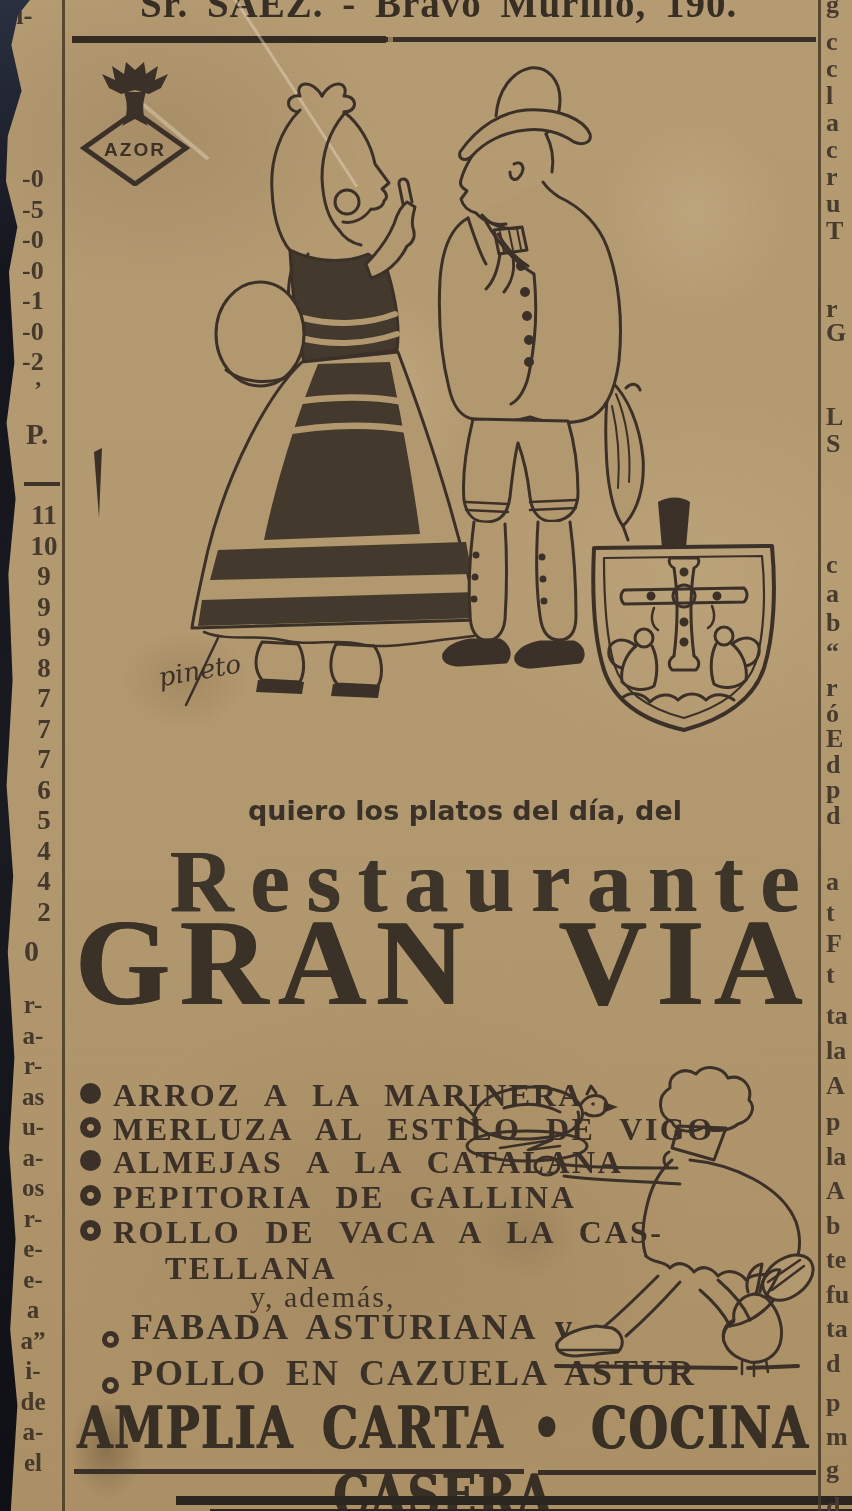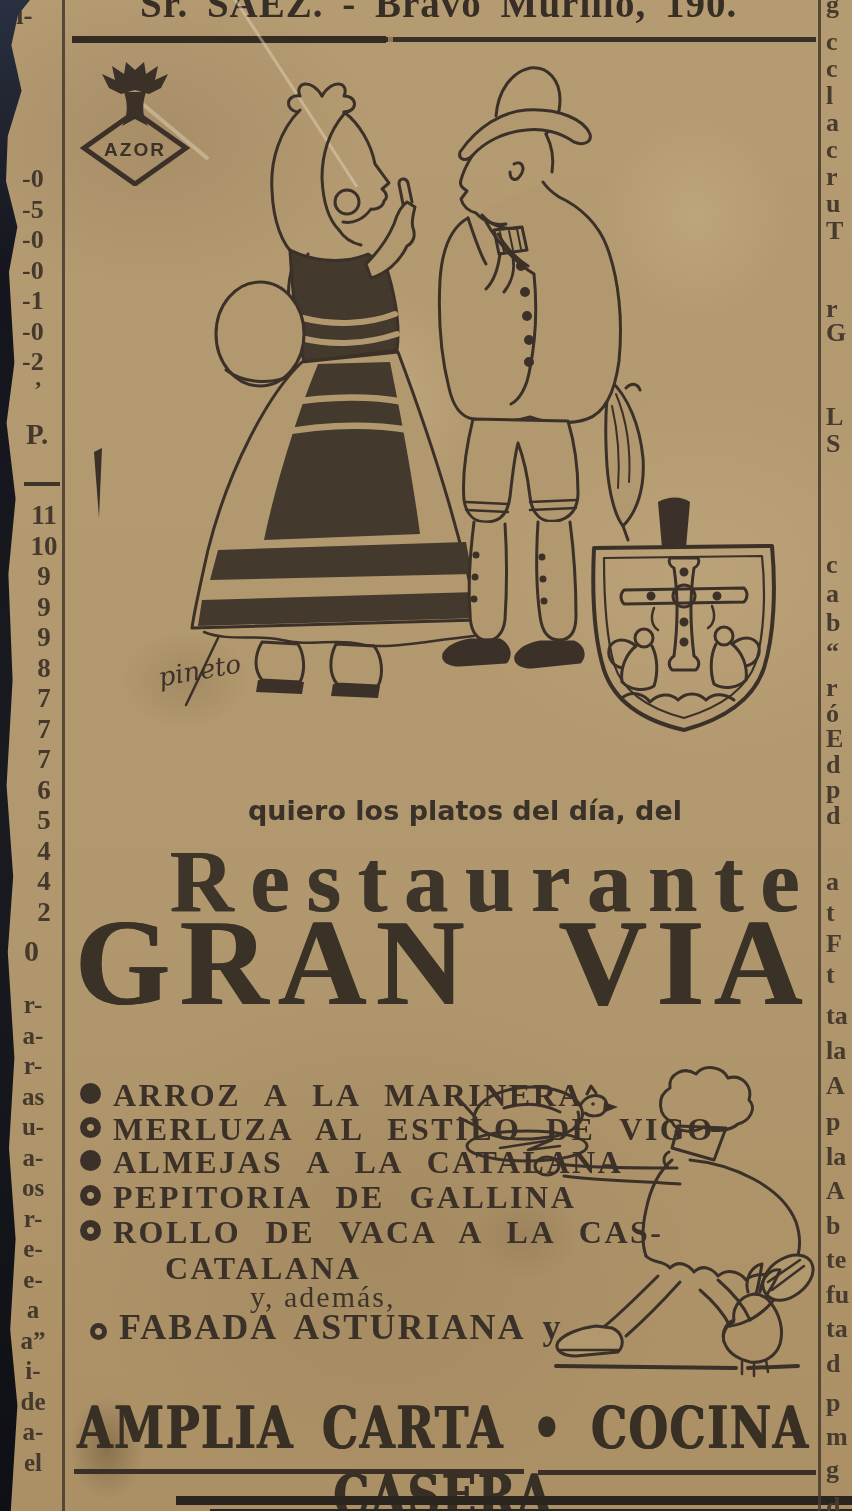--- a/index.html
+++ b/index.html
@@ -69,21 +69,21 @@
     font-family:"DejaVu Sans",sans-serif;font-weight:bold;font-size:40px;color:#3c332a;}
   #tagline .emph{font-size:48px;margin:0 10px;text-shadow:1px 0 0 currentColor;}
   .menu-row{display:flex;align-items:flex-start;left:80px;}
   .bullet{width:21px;height:21px;border-radius:50%;background:#3b3129;flex:0 0 auto;
     margin:6px 12px 0 0;}
   .bullet.ring{background:radial-gradient(circle,#b2986e 0 3px,#3b3129 4px);}
   .menu-text{font-size:32px;font-weight:bold;letter-spacing:2.5px;word-spacing:14px;
     color:#3b3129;display:inline-block;padding-left:52px;text-indent:-52px;line-height:36px;}
   #m1{top:1077px;} #m2{top:1111px;} #m3{top:1144px;} #m4{top:1179px;} #m5{top:1214px;}
   #extra-intro{left:250px;top:1280px;font-size:30px;letter-spacing:2px;color:#3d342b;}
-  .extra-row{display:flex;align-items:center;left:90px;}
+  .extra-row{display:flex;align-items:flex-end;left:102px;}
   .extra-row .bullet{width:17px;height:17px;margin-top:9px;}
   .extra-text{font-size:36px;font-weight:bold;letter-spacing:2px;word-spacing:8px;color:#3a3128;}
   #e1{top:1306px;} #e2{top:1352px;}
   #footer-line{left:70px;top:1394px;width:956px;transform:scaleX(0.78);transform-origin:left center;
     text-align:center;font-size:58px;font-weight:bold;letter-spacing:2px;word-spacing:14px;
     color:#382f25;text-shadow:1.5px 0 0 currentColor;font-family:"DejaVu Serif",serif;}
   .rule-bot-a{left:74px;top:1469px;width:450px;height:5px;background:#3a3027;}
   .rule-bot-b{left:538px;top:1470px;width:278px;height:5px;background:#3a3027;}
   .next-bar{left:176px;top:1496px;width:676px;height:9px;background:#2b2520;}
   .next-bar2{left:210px;top:1509px;width:642px;height:3px;background:#2b2520;}
@@ -231,27 +231,31 @@
     <span class="bullet"></span>
     <span class="menu-text prelines">ALMEJAS A LA CATALANA</span>
     </div>
   <div class="abs menu-row" id="m4">
     <span class="bullet ring"></span>
     <span class="menu-text prelines">PEPITORIA DE GALLINA</span>
     </div>
   <div class="abs menu-row" id="m5">
     <span class="bullet ring"></span>
     <span class="menu-text prelines">ROLLO DE VACA A LA CAS-
-CATALANA</span>
+TELLANA</span>
     </div>
 
   <div class="abs" id="extra-intro">y, además,</div>
   <div class="abs extra-row" id="e1">
     <span class="bullet ring"></span>
     <span class="extra-text">FABADA ASTURIANA y</span>
+    </div>
+  <div class="abs extra-row" id="e2">
+    <span class="bullet ring"></span>
+    <span class="extra-text">POLLO EN CAZUELA ASTUR</span>
     </div>
 
   <svg class="abs" id="chef-svg" width="380" height="330" viewBox="0 0 380 330">
     <g stroke="#3b3129" stroke-width="3" fill="none" stroke-linecap="round" stroke-linejoin="round">
       <g>
         <path d="M22 62 C20 46 38 32 66 28 C98 24 126 34 130 50 C133 62 122 72 104 76 C76 81 34 82 22 62 Z"></path>
         <path d="M128 46 C132 38 140 34 147 36 C155 38 157 46 152 52 C148 57 138 57 133 53"></path>
         <path d="M152 42 L166 47 L151 53 Z" fill="#3b3129" stroke="none"></path>
         <circle cx="141" cy="44" r="1.8" fill="#3b3129" stroke="none"></circle>
         <path d="M135 34 L139 26 L144 33 M126 52 C128 58 126 64 122 68 M24 58 L4 36 M28 68 L8 58 M52 48 C72 42 92 44 108 52"></path>

